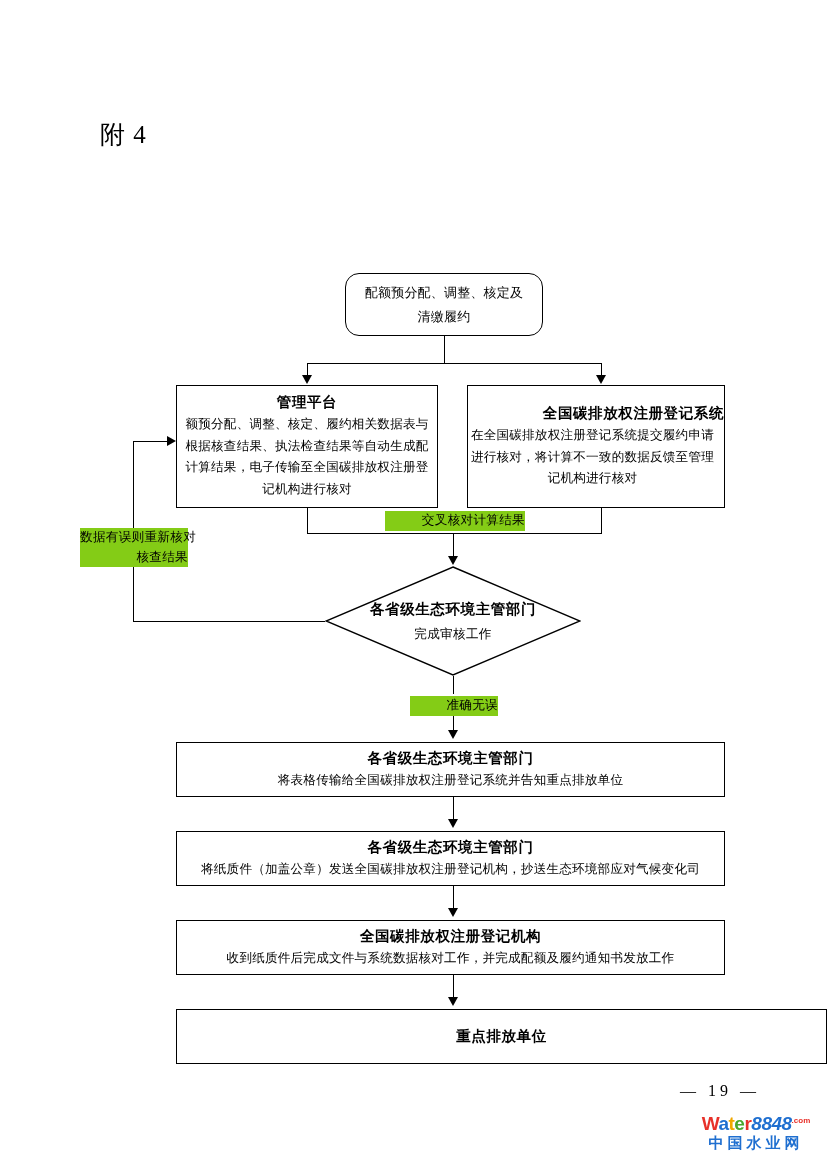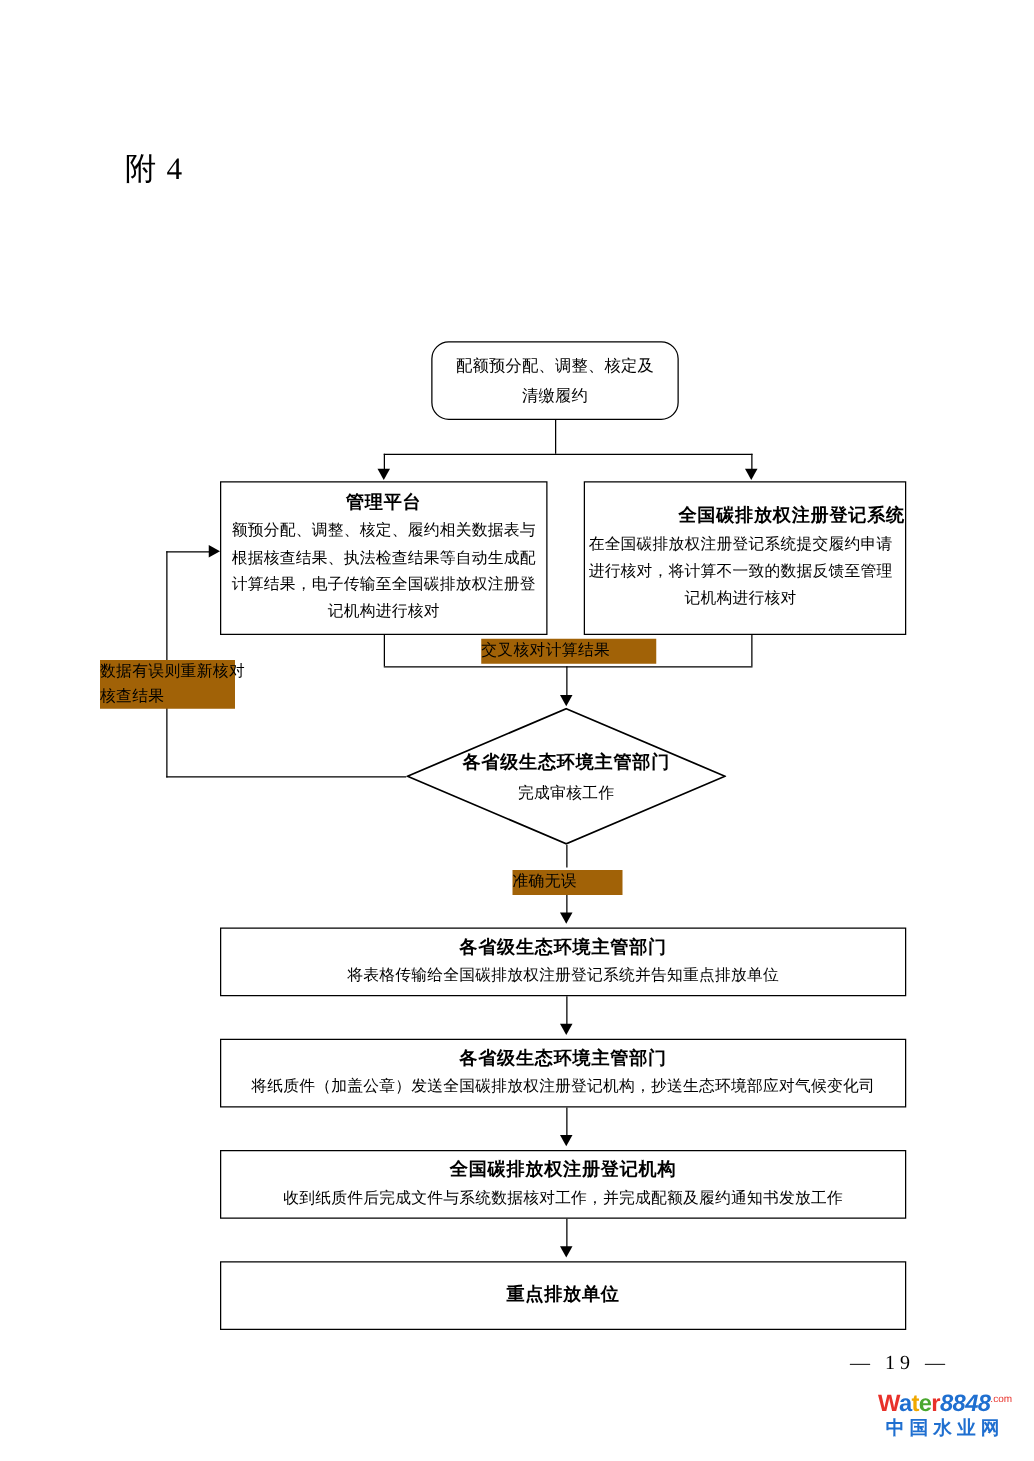--- a/index.html
+++ b/index.html
@@ -96,22 +96,22 @@
     border-top: 5px solid transparent;
     border-bottom: 5px solid transparent;
     border-left: 9px solid #000;
   }
 
   .edge-label {
     position: absolute;
     font-size: 12.6px;
     letter-spacing: 0.3px;
     white-space: nowrap;
-    background: #a16207;
-    text-align: left;
+    background: #84cc16;
+    text-align: right;
     line-height: 1.55;
   }
 
   
   .diamond-wrap {
     position: absolute;
   }
   .diamond-wrap svg { display: block; }
   .diamond-text {
     position: absolute;
@@ -156,21 +156,21 @@
     font-family: "Liberation Sans", "DejaVu Sans", sans-serif;
     font-weight: bold;
     font-size: 19px;
     letter-spacing: -0.5px;
     line-height: 1;
     white-space: nowrap;
   }
   .wm-line1 .it { font-style: italic; }
   .wm-dotcom {
     font-size: 8px;
-    font-weight: normal;
+    font-weight: bold;
     letter-spacing: 0;
     vertical-align: super;
   }
   .wm-line2 {
     font-family: Liberation Sans, sans-serif;
     font-weight: bold;
     font-size: 15px;
     letter-spacing: 4px;
     line-height: 1.25;
     margin-top: 1px;
@@ -266,21 +266,21 @@
   <div class="arrow-down" style="left:448px; top:908px;"></div>
 
   <div class="node" style="left:176px; top:920px; width:549px; height:55px;">
     <div class="ttl">全国碳排放权注册登记机构</div>
     <div class="body">收到纸质件后完成文件与系统数据核对工作，并完成配额及履约通知书发放工作</div>
   </div>
 
   <div class="vline" style="left:453px; top:975px; height:24px;"></div>
   <div class="arrow-down" style="left:448px; top:997px;"></div>
 
-  <div class="node" style="left:176px; top:1009px; width:549px; height:55px;text-align:center;">
+  <div class="node" style="left:176px; top:1009px; width:651px; height:55px;text-align:center;">
     <div class="ttl">重点排放单位</div>
   </div>
 
   <div class="page-no">— 19 —</div>
 
   <div class="watermark">
     <div class="wm-line1"><span style="color:#e8312a">W</span><span style="color:#1f6fd0">a</span><span style="color:#f0a800">t</span><span style="color:#4aa72e">e</span><span style="color:#e8312a">r</span><span class="it" style="color:#1f6fd0">8848</span><span class="wm-dotcom" style="color:#e8312a">.com</span></div>
     <div class="wm-line2" style="color:#1f6fd0">中国水业网</div>
   </div>
 

